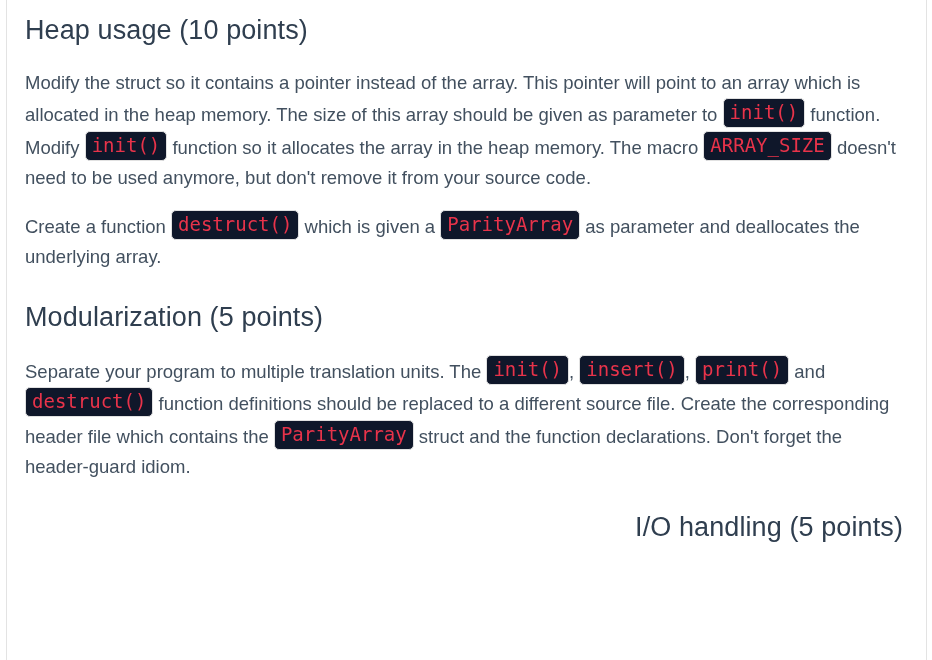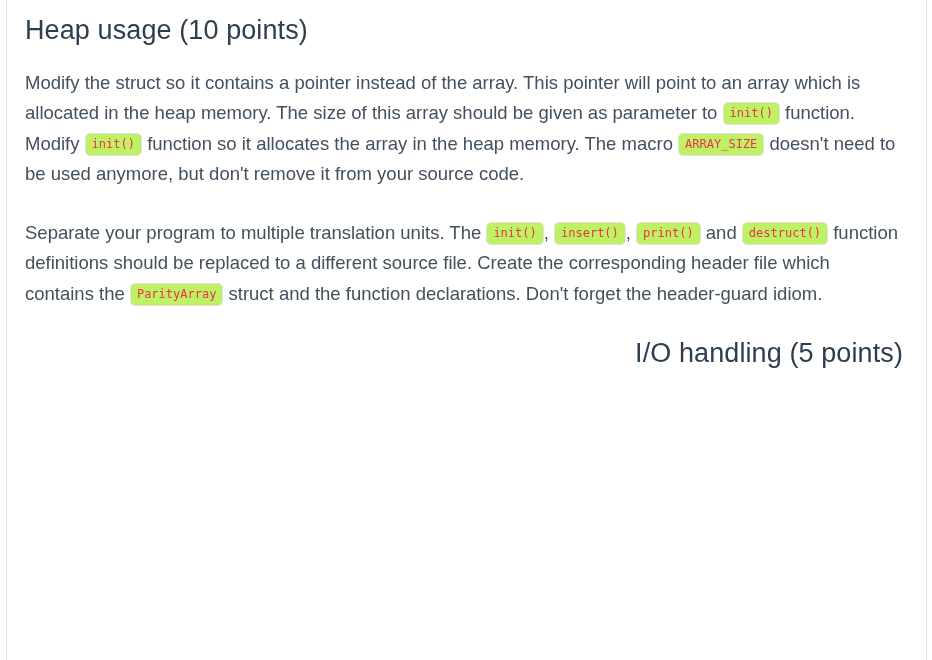--- a/index.html
+++ b/index.html
@@ -67,47 +67,49 @@
     line-height: 30.5px;
     margin: 0 0 16px 0;
     color: #42505f;
     font-weight: 400;
   }
   p.para:last-child { margin-bottom: 0; }
 
   code.code-badge {
     display: inline-block;
     font-family: "DejaVu Sans Mono", "Liberation Mono", monospace;
-    font-size: 12px;
+    font-size: 19px;
     line-height: 1;
     color: #e8334a;
-    background: #bef264;
+    background: #0f172a;
     border: 1px solid #e1e1e1;
     border-radius: 5px;
     padding: 4px 6px 5px 6px;
     vertical-align: 2px;
     white-space: nowrap;
   }
 </style>
 </head>
 <body>
 
 <div class="page">
 
   <div class="edge-rule left"></div>
   <div class="edge-rule right"></div>
 
   <div class="content">
 
     <section class="section s-heap">
       <h2 class="section-heading">Heap usage (10 points)</h2>
       <p class="para">Modify the struct so it contains a pointer instead of the array. This pointer will point to an array which is allocated in the heap memory. The size of this array should be given as parameter to <code class="code-badge">init()</code> function. Modify <code class="code-badge">init()</code> function so it allocates the array in the heap memory. The macro <code class="code-badge">ARRAY_SIZE</code> doesn't need to be used anymore, but don't remove it from your source code.</p>
+      <p class="para">Create a function <code class="code-badge">destruct()</code> which is given a <code class="code-badge">ParityArray</code> as parameter and deallocates the underlying array.</p>
     </section>
 
     <section class="section s-modularization">
+      <h2 class="section-heading">Modularization (5 points)</h2>
       <p class="para">Separate your program to multiple translation units. The <code class="code-badge">init()</code>, <code class="code-badge">insert()</code>, <code class="code-badge">print()</code> and <code class="code-badge">destruct()</code> function definitions should be replaced to a different source file. Create the corresponding header file which contains the <code class="code-badge">ParityArray</code> struct and the function declarations. Don't forget the header-guard idiom.</p>
     </section>
 
     <section class="section s-io">
       <h2 class="section-heading">I/O handling (5 points)</h2>
     </section>
 
   </div>
 </div>
 

